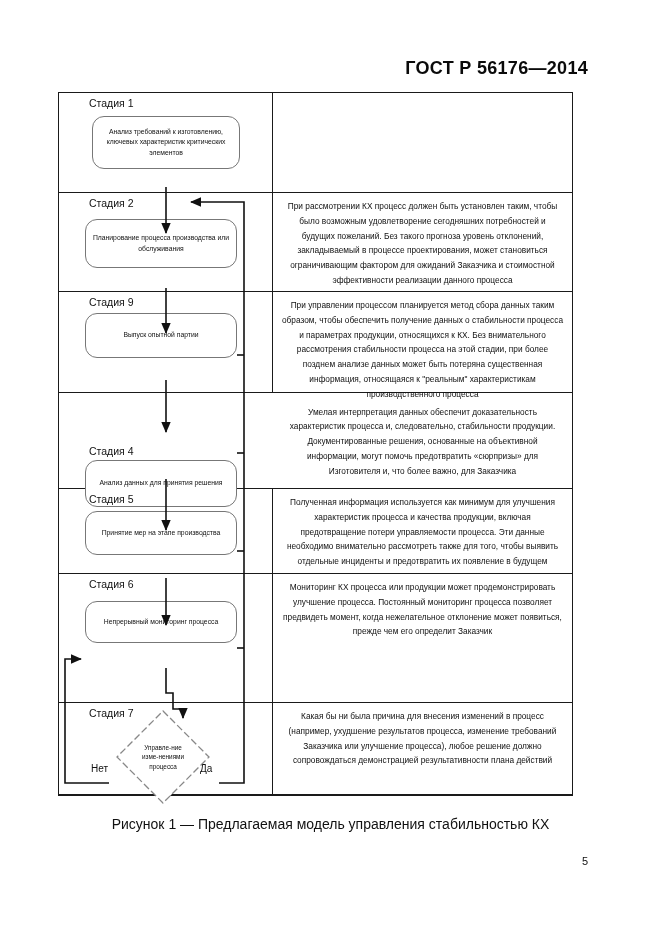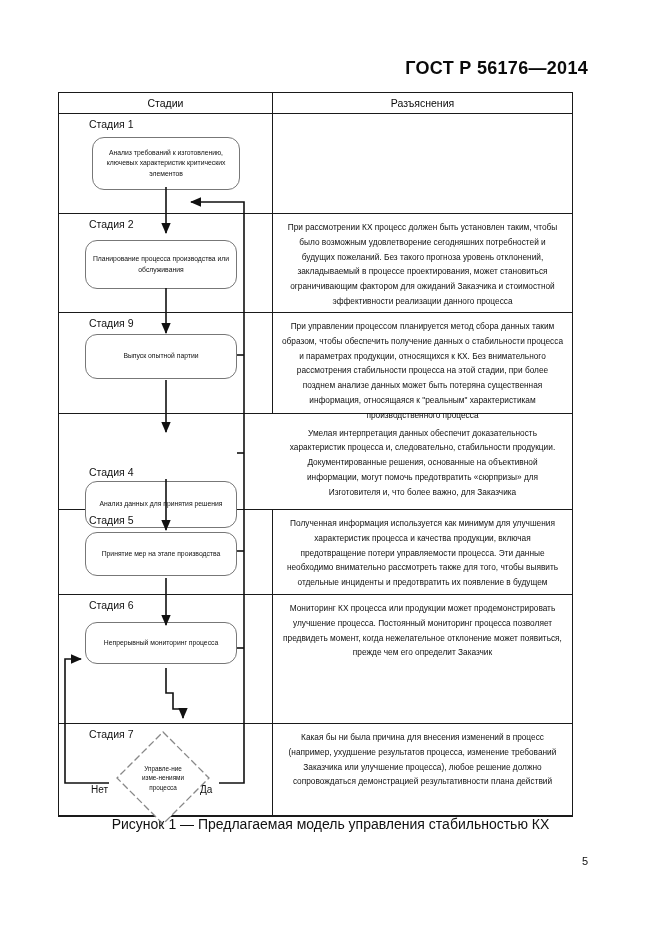--- a/index.html
+++ b/index.html
@@ -145,24 +145,20 @@
 </style>
 </head>
 <body>
 
 <div class="page">
 
   <div class="doc-header">ГОСТ Р 56176—2014</div>
 
   <div class="tbl">
 
-    <div class="thead">
-      <div class="th th-stages">Стадии</div>
-      <div class="th th-expl">Разъяснения</div>
-    </div>
 
     <div class="trow" style="height:100px;">
       <div class="cell-stage">
         <div class="stage-label">Стадия 1</div>
         <div class="fbox" style="left:33px; top:23px; width:148px; height:53px;">
           <span>Анализ требований к изготовлению, ключевых характеристик критических элементов</span>
         </div>
       </div>
     </div>
 

